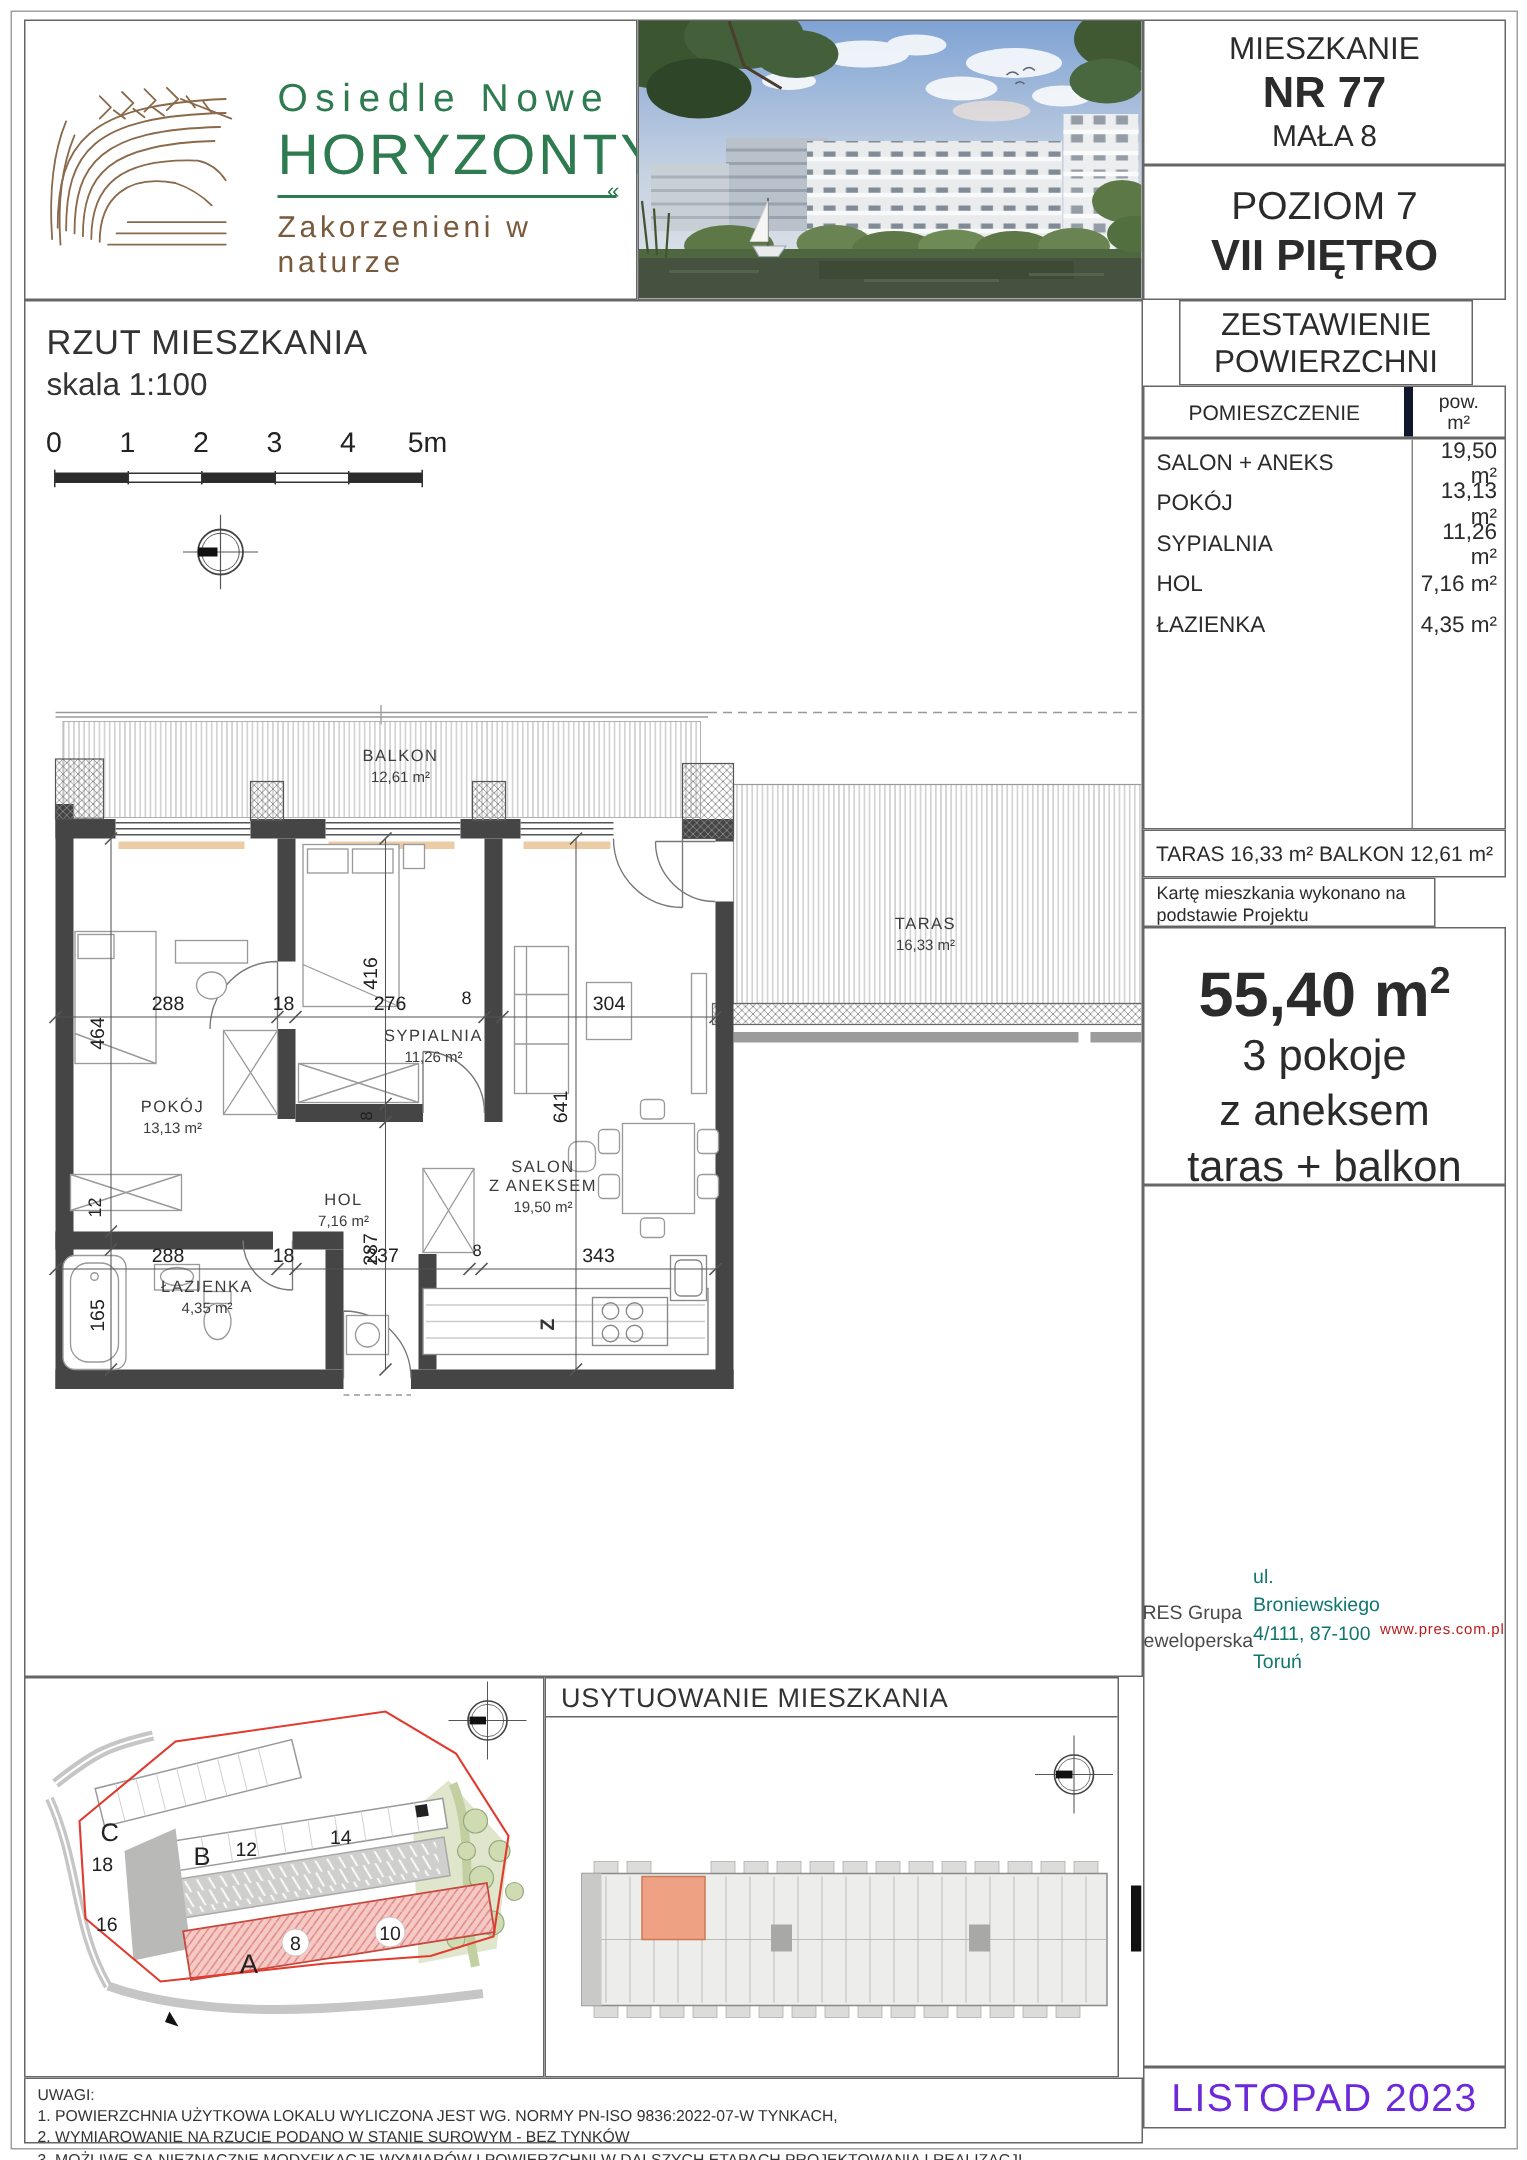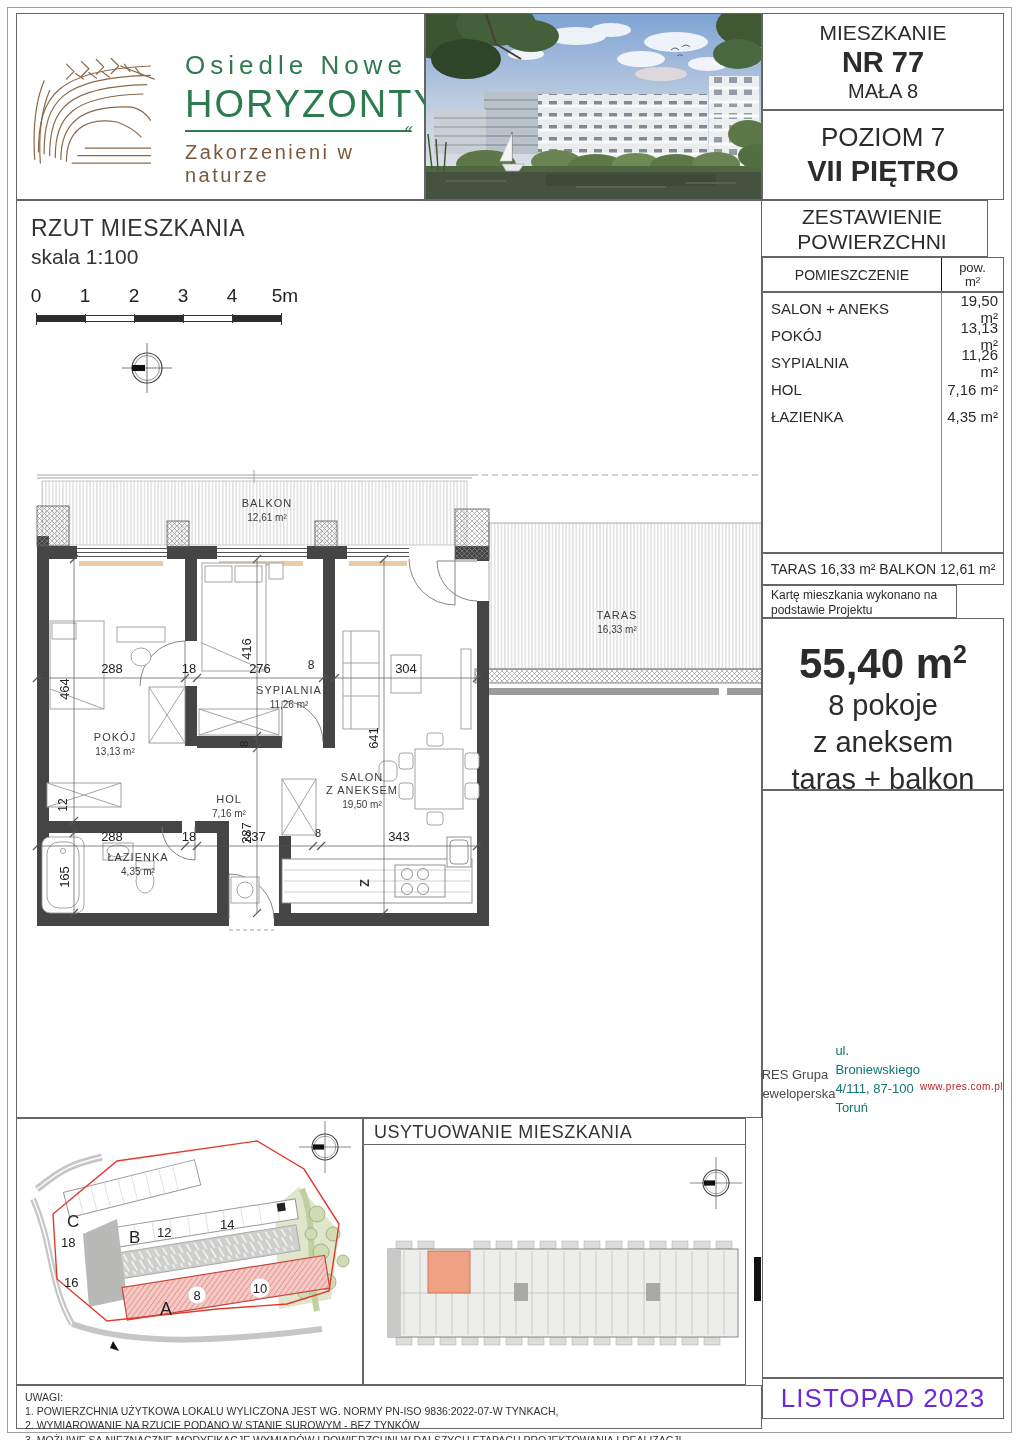--- a/index.html
+++ b/index.html
@@ -142,27 +142,27 @@
     <div style="font-size:21px;">MIESZKANIE</div>
     <div style="font-size:29px;font-weight:bold;margin:1px 0;">NR 77</div>
     <div style="font-size:20px;">MAŁA 8</div>
   </div>
 
   <div class="cell ctr" style="left:762px;top:110px;width:242px;height:90px;">
     <div style="font-size:26px;">POZIOM 7</div>
     <div style="font-size:29px;font-weight:bold;margin-top:2px;">VII PIĘTRO</div>
   </div>
 
-  <div class="cell ctr" style="left:756px;top:200px;width:232px;height:57px;">
+  <div class="cell ctr" style="left:786px;top:200px;width:196px;height:57px;">
     <div style="font-size:21px;line-height:25px;">ZESTAWIENIE</div>
     <div style="font-size:21px;line-height:25px;">POWIERZCHNI</div>
   </div>
 
   <div class="cell" style="left:762px;top:257px;width:242px;height:35px;display:flex;">
-    <div class="ctr" style="flex:0 0 179px;border-right:1px solid #0f172a;box-sizing:border-box;">
+    <div class="ctr" style="flex:0 0 179px;border-right:6px solid #0f172a;box-sizing:border-box;">
       <span style="font-size:14px;">POMIESZCZENIE</span>
     </div>
     <div class="ctr" style="flex:1;">
       <span style="font-size:13px;line-height:14px;">pow.</span>
       <span style="font-size:13px;line-height:14px;">m²</span>
     </div>
   </div>
 
   <div class="cell" style="left:762px;top:292px;width:242px;height:261px;padding-top:2px;">
     <div class="abs" style="left:178px;top:0;height:259px;border-left:1px solid #888;"></div>
@@ -193,21 +193,21 @@
   </div>
 
   <div class="cell" style="left:762px;top:585px;width:195px;height:33px;">
     <div style="font-size:12px;line-height:15px;padding:2px 8px;">Kartę mieszkania wykonano na podstawie Projektu Technicznego.</div>
   </div>
 
   <div class="cell ctr" style="left:762px;top:618px;width:242px;height:172px;justify-content:flex-start;padding-top:12px;">
     <div style="font-weight:bold;font-size:42px;line-height:46px;">
       <span>55,40 m</span><sup style="font-size:25px;">2</sup>
     </div>
-    <div style="font-size:29px;line-height:37px;">8 pokoje</div>
+    <div style="font-size:29px;line-height:37px;">3 pokoje</div>
     <div style="font-size:29px;line-height:37px;">z aneksem</div>
     <div style="font-size:29px;line-height:37px;">taras + balkon</div>
   </div>
 
   <div class="cell" style="left:762px;top:790px;width:242px;height:588px;display:flex;flex-direction:row;
               align-items:center;justify-content:flex-end;padding-bottom:10px;">
     <svg width="212" height="160" viewBox="0 0 212 160">
       <g fill="none" stroke-linecap="round" stroke-linejoin="round">
         <path d="M50,82 L120,27 L196,71" stroke="#262626" stroke-width="12"></path>
         <path d="M82,103 L82,80" stroke="#e02420" stroke-width="11"></path>

